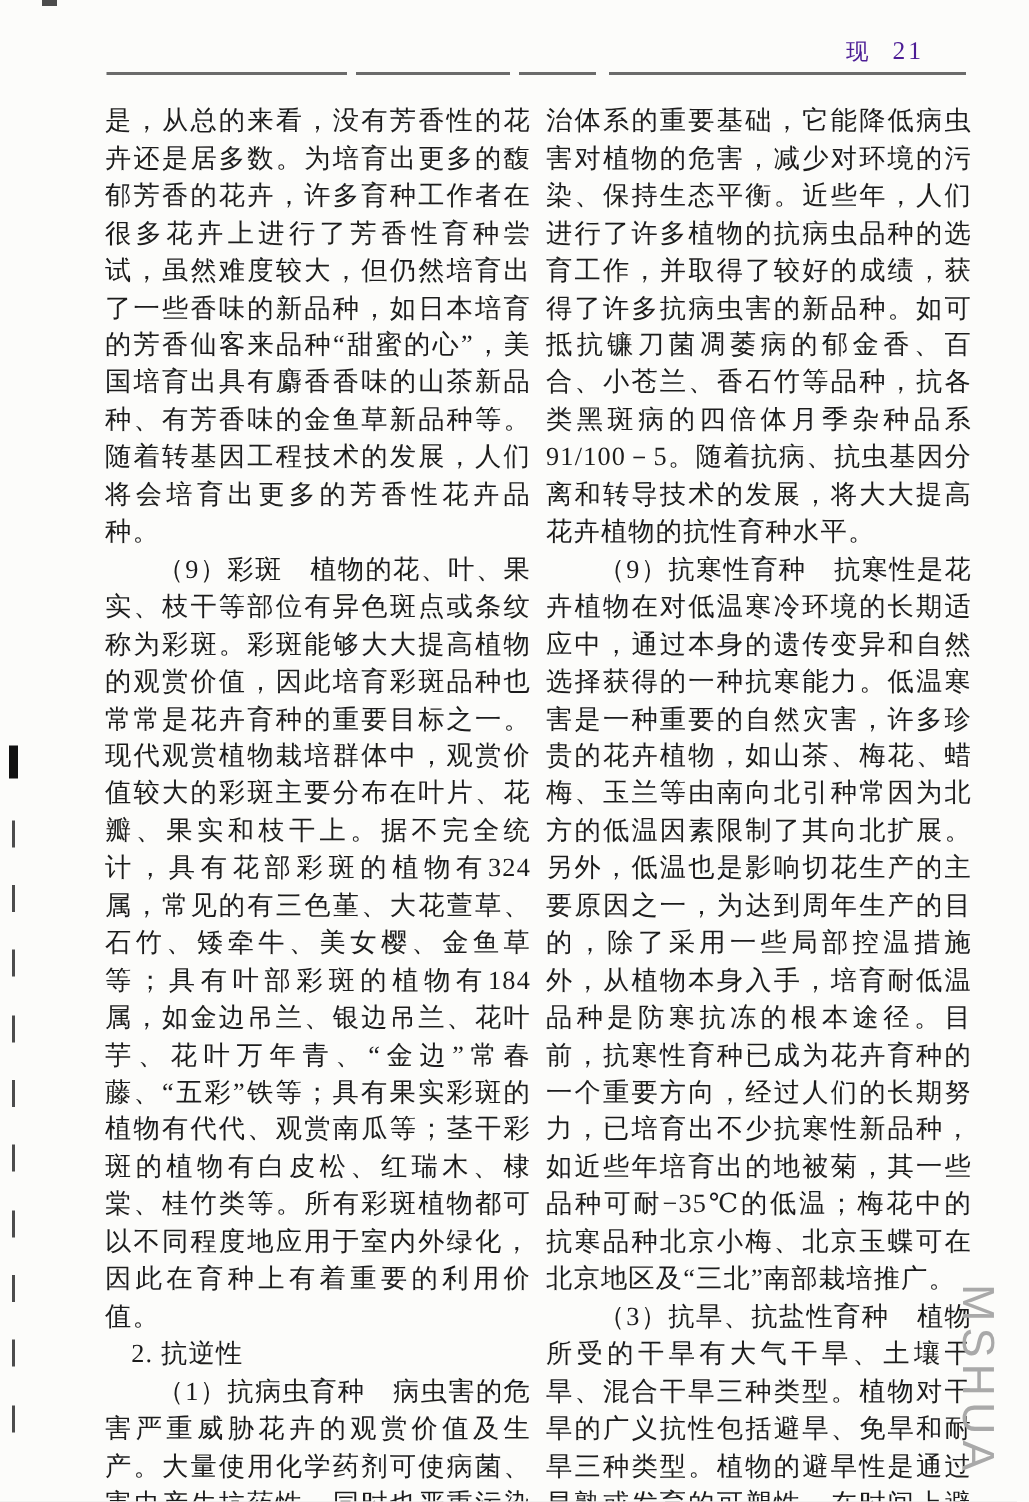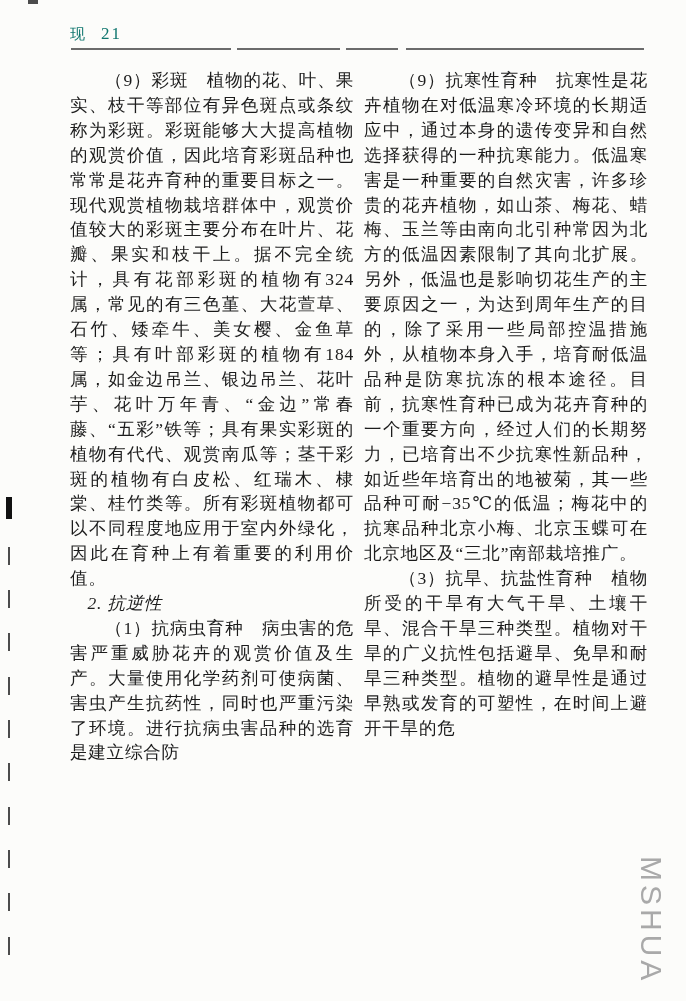--- a/index.html
+++ b/index.html
@@ -15,23 +15,23 @@
     overflow: hidden;
     color: #1e1e1e;
     font-family: "Liberation Serif", "DejaVu Serif", serif;
   }
   
   .header {
     position: absolute;
     top: 24px;
     left: 70px;
     width: 546px;
-    text-align: left;
+    text-align: right;
     font-size: 16px;
-    color: #0f766e;
+    color: #4c1d95;
     letter-spacing: 2px;
   }
   .header .journal-char {
     font-size: 15px;
     margin-right: 14px;
   }
   .header .page-num {
     font-size: 17px;
     font-family: "Liberation Serif", serif;
   }
@@ -60,21 +60,21 @@
     width: 284px;
     font-size: 17.5px;
     line-height: 24.9px;
     letter-spacing: 0.8px;
     text-align: justify;
     text-justify: inter-character;
     color: #1c1c1c;
   }
   .col p { margin: 0; }
   .col p.indent { text-indent: 2em; }
-  .col p.heading { padding-left: 1em; font-style: italic; }
+  .col p.heading { padding-left: 1em; }
   
   .scan-mark {
     position: absolute;
     left: 8px;
     width: 2px;
     height: 18px;
     background: #4c4c4c;
   }
   .scan-mark.thick {
     left: 6px;
@@ -105,25 +105,27 @@
 
 <div class="page">
 
   <div class="header">
     <span class="journal-char">现</span><span class="page-num">21</span>
   </div>
   <div class="header-rule"></div>
 
   <div class="columns">
     <div class="col">
+      <p>是，从总的来看，没有芳香性的花卉还是居多数。为培育出更多的馥郁芳香的花卉，许多育种工作者在很多花卉上进行了芳香性育种尝试，虽然难度较大，但仍然培育出了一些香味的新品种，如日本培育的芳香仙客来品种“甜蜜的心”，美国培育出具有麝香香味的山茶新品种、有芳香味的金鱼草新品种等。随着转基因工程技术的发展，人们将会培育出更多的芳香性花卉品种。</p>
       <p class="indent">（9）彩斑　植物的花、叶、果实、枝干等部位有异色斑点或条纹称为彩斑。彩斑能够大大提高植物的观赏价值，因此培育彩斑品种也常常是花卉育种的重要目标之一。现代观赏植物栽培群体中，观赏价值较大的彩斑主要分布在叶片、花瓣、果实和枝干上。据不完全统计，具有花部彩斑的植物有324属，常见的有三色堇、大花萱草、石竹、矮牵牛、美女樱、金鱼草等；具有叶部彩斑的植物有184属，如金边吊兰、银边吊兰、花叶芋、花叶万年青、“金边”常春藤、“五彩”铁等；具有果实彩斑的植物有代代、观赏南瓜等；茎干彩斑的植物有白皮松、红瑞木、棣棠、桂竹类等。所有彩斑植物都可以不同程度地应用于室内外绿化，因此在育种上有着重要的利用价值。</p>
       <p class="heading">2. 抗逆性</p>
       <p class="indent">（1）抗病虫育种　病虫害的危害严重威胁花卉的观赏价值及生产。大量使用化学药剂可使病菌、害虫产生抗药性，同时也严重污染了环境。进行抗病虫害品种的选育是建立综合防</p>
     </div>
     <div class="col">
+      <p>治体系的重要基础，它能降低病虫害对植物的危害，减少对环境的污染、保持生态平衡。近些年，人们进行了许多植物的抗病虫品种的选育工作，并取得了较好的成绩，获得了许多抗病虫害的新品种。如可抵抗镰刀菌凋萎病的郁金香、百合、小苍兰、香石竹等品种，抗各类黑斑病的四倍体月季杂种品系91/100－5。随着抗病、抗虫基因分离和转导技术的发展，将大大提高花卉植物的抗性育种水平。</p>
       <p class="indent">（9）抗寒性育种　抗寒性是花卉植物在对低温寒冷环境的长期适应中，通过本身的遗传变异和自然选择获得的一种抗寒能力。低温寒害是一种重要的自然灾害，许多珍贵的花卉植物，如山茶、梅花、蜡梅、玉兰等由南向北引种常因为北方的低温因素限制了其向北扩展。另外，低温也是影响切花生产的主要原因之一，为达到周年生产的目的，除了采用一些局部控温措施外，从植物本身入手，培育耐低温品种是防寒抗冻的根本途径。目前，抗寒性育种已成为花卉育种的一个重要方向，经过人们的长期努力，已培育出不少抗寒性新品种，如近些年培育出的地被菊，其一些品种可耐−35℃的低温；梅花中的抗寒品种北京小梅、北京玉蝶可在北京地区及“三北”南部栽培推广。</p>
       <p class="indent">（3）抗旱、抗盐性育种　植物所受的干旱有大气干旱、土壤干旱、混合干旱三种类型。植物对干旱的广义抗性包括避旱、免旱和耐旱三种类型。植物的避旱性是通过早熟或发育的可塑性，在时间上避开干旱的危</p>
     </div>
   </div>
 
   <div class="scan-mark corner"></div>
   <div class="scan-mark thick" style="top:497px;"></div>
   <div class="scan-mark" style="top:547px;"></div>
   <div class="scan-mark" style="top:590px;"></div>
   <div class="scan-mark" style="top:633px;"></div>

